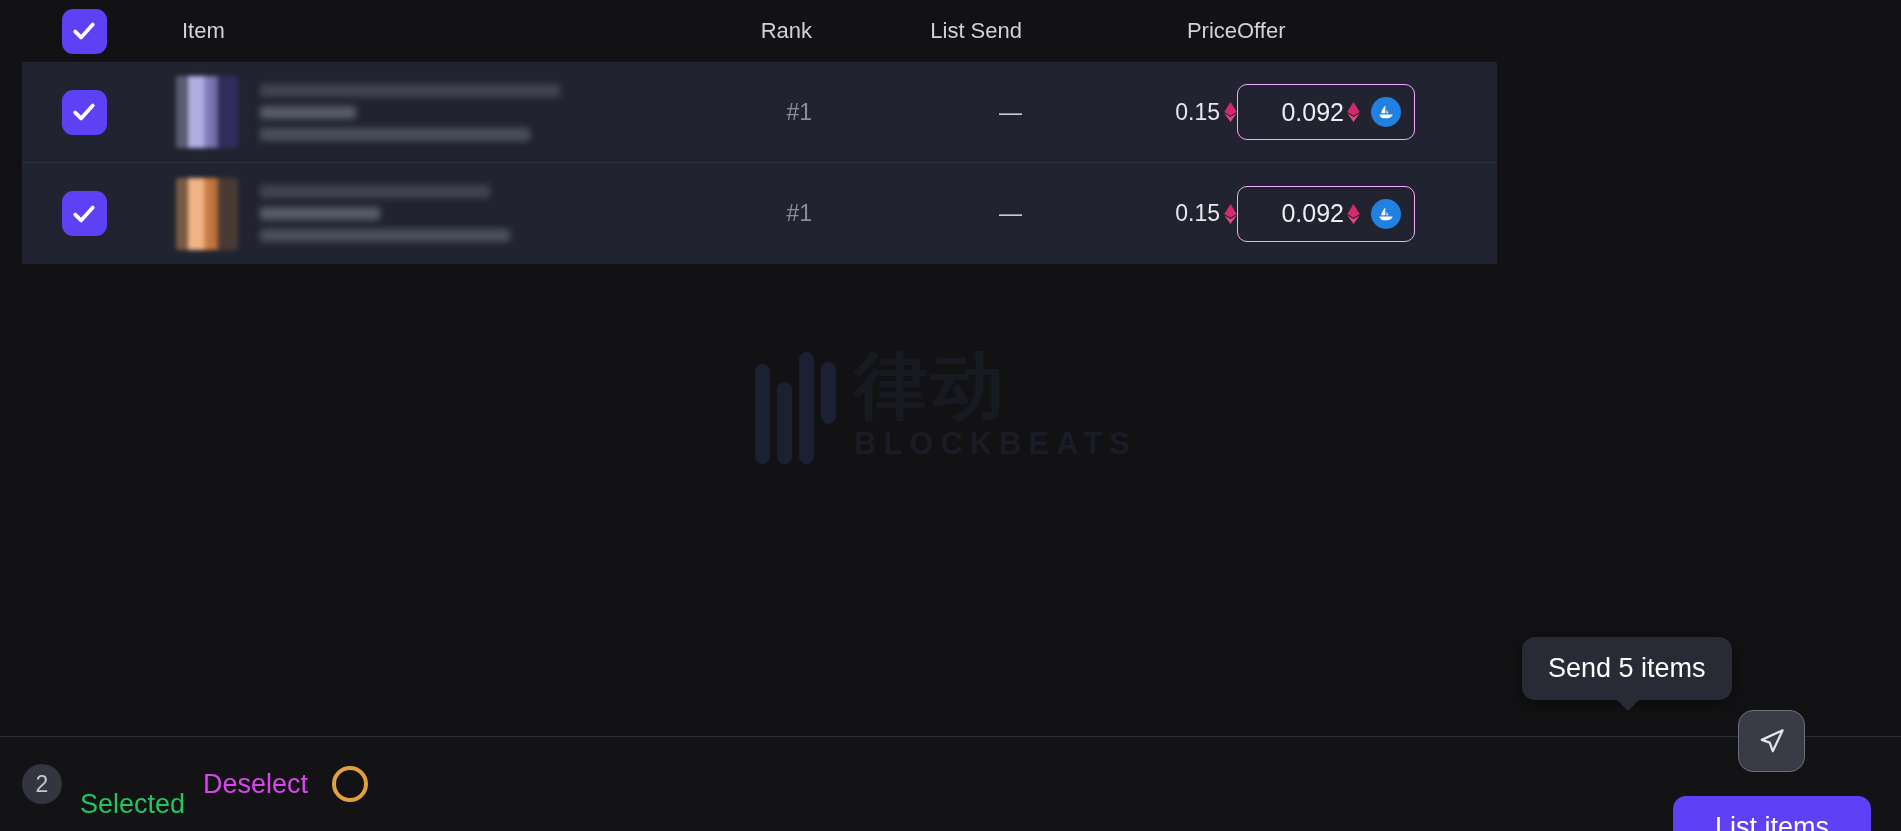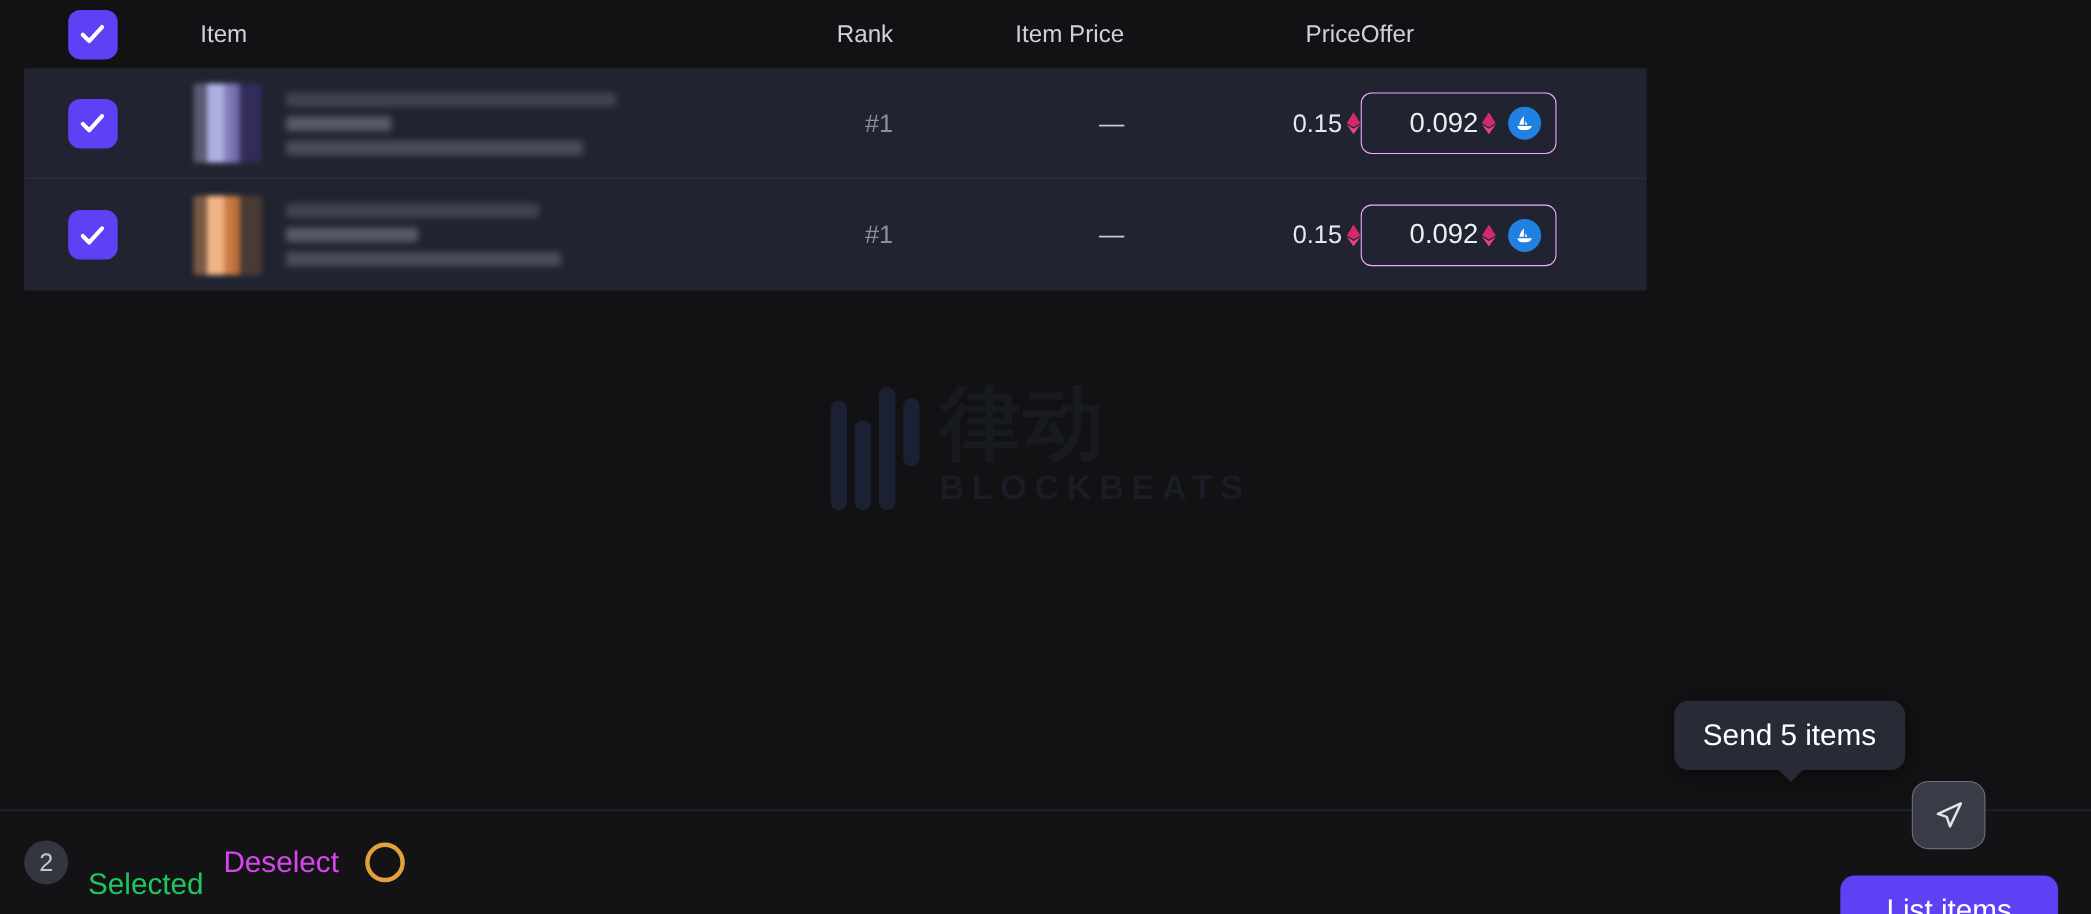--- a/index.html
+++ b/index.html
@@ -282,21 +282,21 @@
           </svg>
         </div>
       </div>
       <div class="col-item">
         <span class="th th-item">Item</span>
       </div>
       <div class="col-rank">
         <span class="th">Rank</span>
       </div>
       <div class="col-list">
-        <span class="th">Item Price</span>
+        <span class="th">List Send</span>
       </div>
       <div class="col-cost">
         <span class="th">Price</span>
       </div>
       <div class="col-offer">
         <span class="th">Offer</span>
       </div>
     </div>
 
     <div class="tbody">

